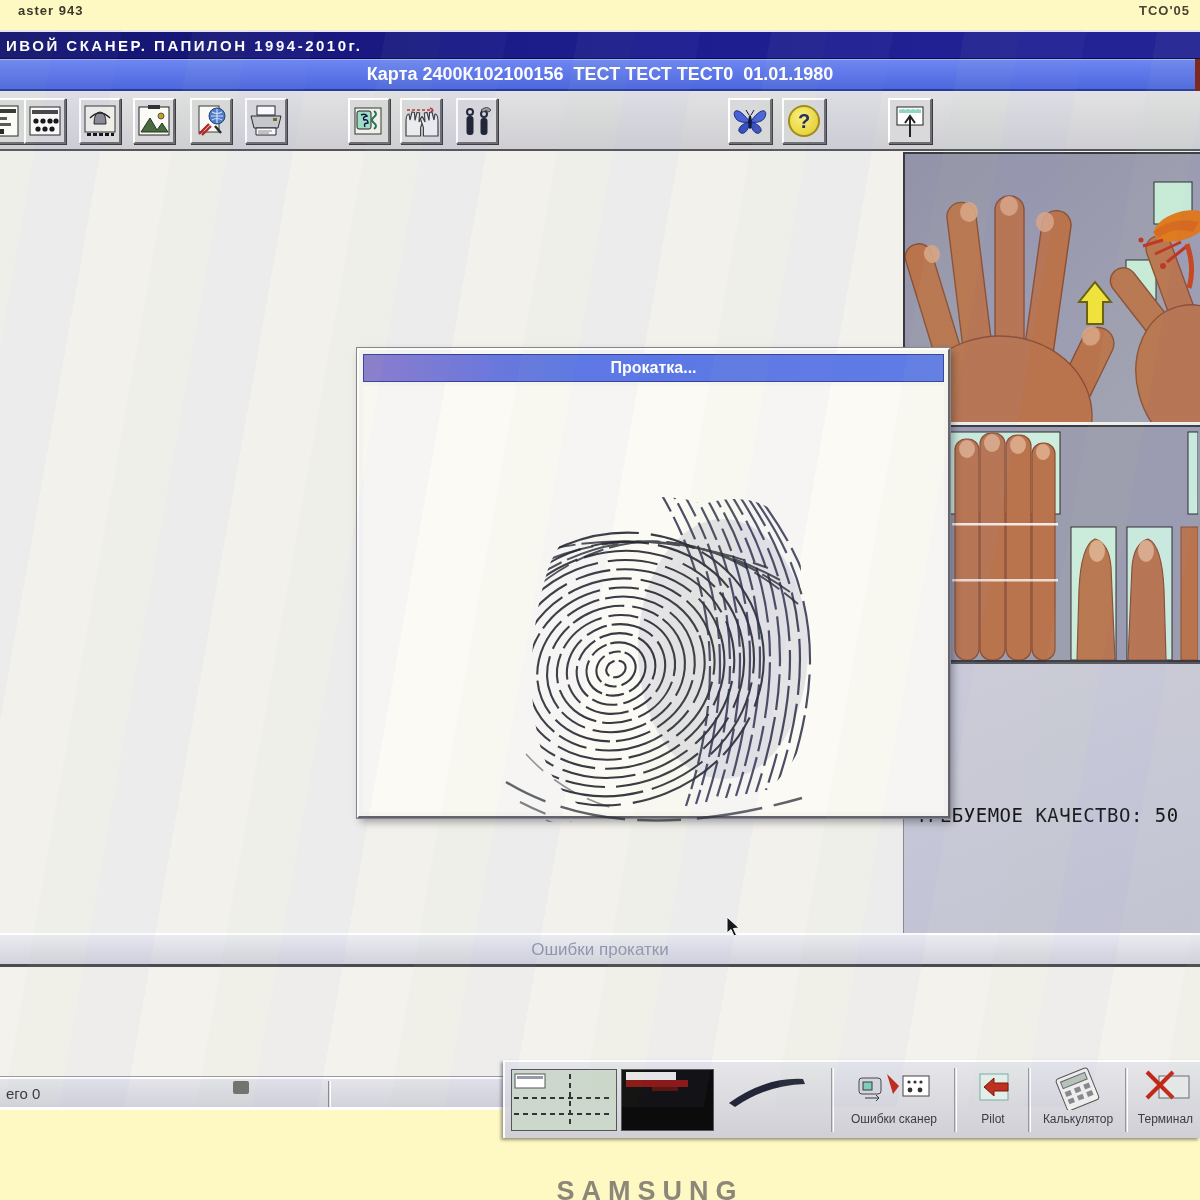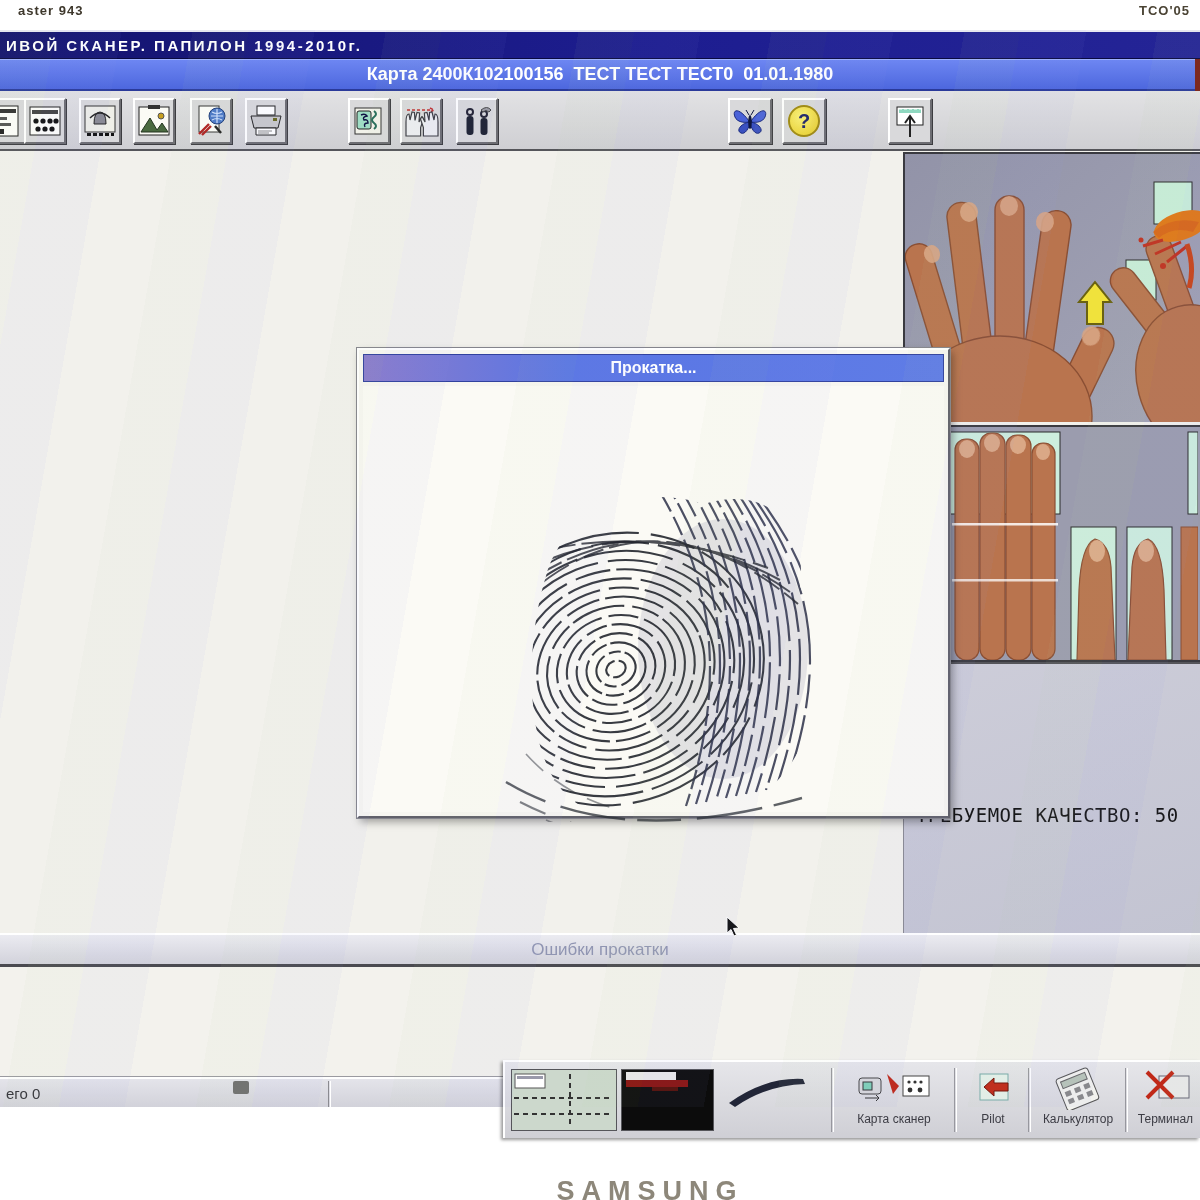--- a/index.html
+++ b/index.html
@@ -1,18 +1,18 @@
 <!DOCTYPE html>
 <html><head>
 <meta charset="utf-8">
 <style>
   * { margin:0; padding:0; box-sizing:border-box; }
   html,body { background:#000; }
   body { font-family:"Liberation Sans", sans-serif; }
-  .stage { position:relative; width:1200px; height:1200px; background:#ffffff; overflow:hidden; }
+  .stage { position:relative; width:1200px; height:1200px; background:#fef9c3; overflow:hidden; }
 
   .bezel-text { position:absolute; font-size:13px; font-weight:bold; color:#3e382c; letter-spacing:1px; }
   .bezel-text.right { color:#4a4334; }
 
   
   .screen { position:absolute; left:0; top:30px; width:1200px; height:1077px; background:#f2f1ec; }
   .screen-glare { position:absolute; inset:0; pointer-events:none; z-index:50;
      background:
        repeating-linear-gradient(100deg, rgba(190,215,170,0.05) 0 55px, rgba(150,155,235,0.05) 55px 120px, rgba(255,255,255,0) 120px 190px);
   }
@@ -419,21 +419,21 @@
         <path d="M58,30 L52,10 L64,22 Z" fill="#c02818"></path>
         <rect x="68" y="12" width="26" height="20" fill="#fff" stroke="#444"></rect>
         <g fill="#333">
             <circle cx="74" cy="18" r="1.6"></circle>
             <circle cx="80" cy="18" r="1.6"></circle>
             <circle cx="86" cy="18" r="1.6"></circle>
             <circle cx="75" cy="26" r="2.4"></circle>
             <circle cx="85" cy="26" r="2.4"></circle>
           </g>
       </svg>
-      <div class="lbl">Карта сканер</div>
+      <div class="lbl">Ошибки сканер</div>
     </div>
     <div class="task-div" style="left:449px;"></div>
 
     <div class="task-app" style="left:453px; width:70px;">
       <svg width="70" height="46">
         <rect x="22" y="10" width="28" height="26" fill="#e4f0ea" stroke="#7aa"></rect>
         <path d="M26,23 l10,-9 v5 h14 v8 h-14 v5 Z" fill="#c02818" stroke="#701008"></path>
       </svg>
       <div class="lbl">Pilot</div>
     </div>

